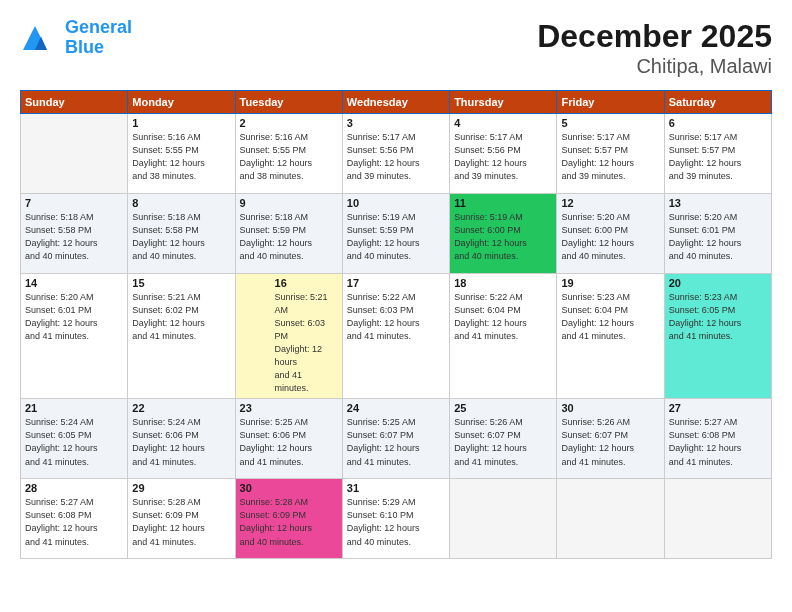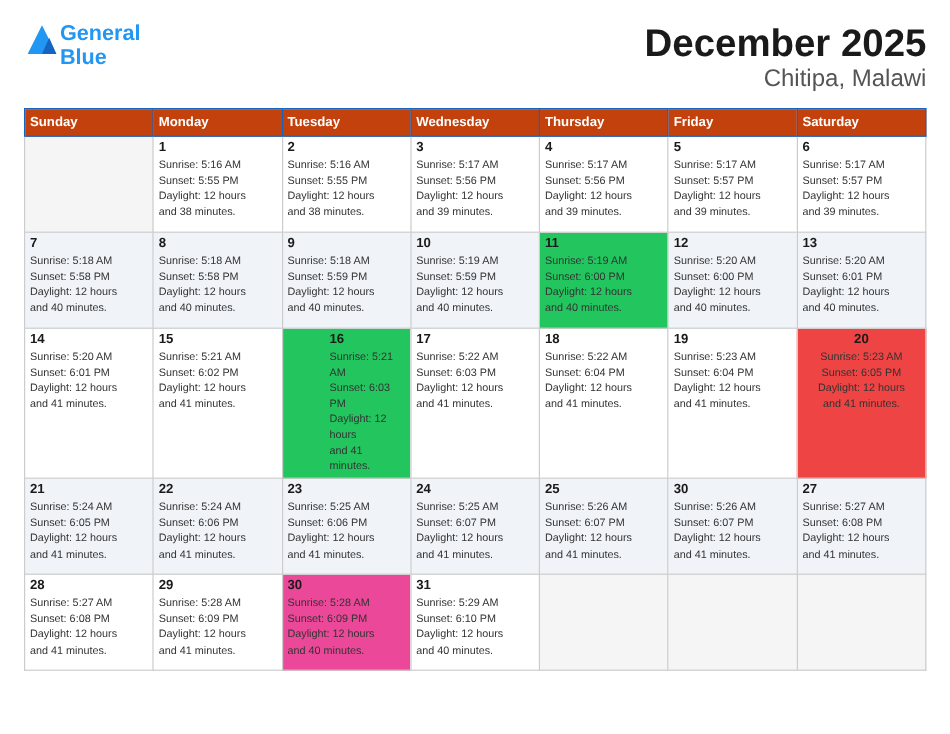--- a/index.html
+++ b/index.html
@@ -16,21 +16,22 @@
       padding: 18px 20px;
     }
     .header {
       display: flex;
       justify-content: space-between;
       align-items: flex-start;
       margin-bottom: 12px;
     }
     .logo {
       display: flex;
-      gap: 0;
+      align-items: center;
+      gap: 15px;
     }
     .logo-text {
       font-size: 18px;
       font-weight: bold;
       color: #1a1a1a;
       line-height: 1.1;
     }
     .logo-text span {
       color: #2196F3;
     }
@@ -234,21 +235,21 @@
 Daylight: 12 hours
 and 41 minutes.</div>
           </td>
           <td style="background: rgb(255, 255, 255);">
             <span class="day-num">15</span>
             <div class="day-info" style="white-space: pre-line;">Sunrise: 5:21 AM
 Sunset: 6:02 PM
 Daylight: 12 hours
 and 41 minutes.</div>
           </td>
-          <td style="background: #22c55e; padding-left: 39px;">
+          <td style="background: #fef9c3; padding-left: 39px;">
             <span class="day-num">16</span>
             <div class="day-info" style="white-space: pre-line;">Sunrise: 5:21 AM
 Sunset: 6:03 PM
 Daylight: 12 hours
 and 41 minutes.</div>
           </td>
           <td style="background: rgb(255, 255, 255);">
             <span class="day-num">17</span>
             <div class="day-info" style="white-space: pre-line;">Sunrise: 5:22 AM
 Sunset: 6:03 PM
@@ -262,21 +263,21 @@
 Daylight: 12 hours
 and 41 minutes.</div>
           </td>
           <td style="background: rgb(255, 255, 255);">
             <span class="day-num">19</span>
             <div class="day-info" style="white-space: pre-line;">Sunrise: 5:23 AM
 Sunset: 6:04 PM
 Daylight: 12 hours
 and 41 minutes.</div>
           </td>
-          <td style="background: #ef4444; text-align: center;">
+          <td style="background: #5eead4;">
             <span class="day-num">20</span>
             <div class="day-info" style="white-space: pre-line;">Sunrise: 5:23 AM
 Sunset: 6:05 PM
 Daylight: 12 hours
 and 41 minutes.</div>
           </td>
         </tr>
         <tr>
           <td style="background: rgb(240, 244, 248);">
             <span class="day-num">21</span>

